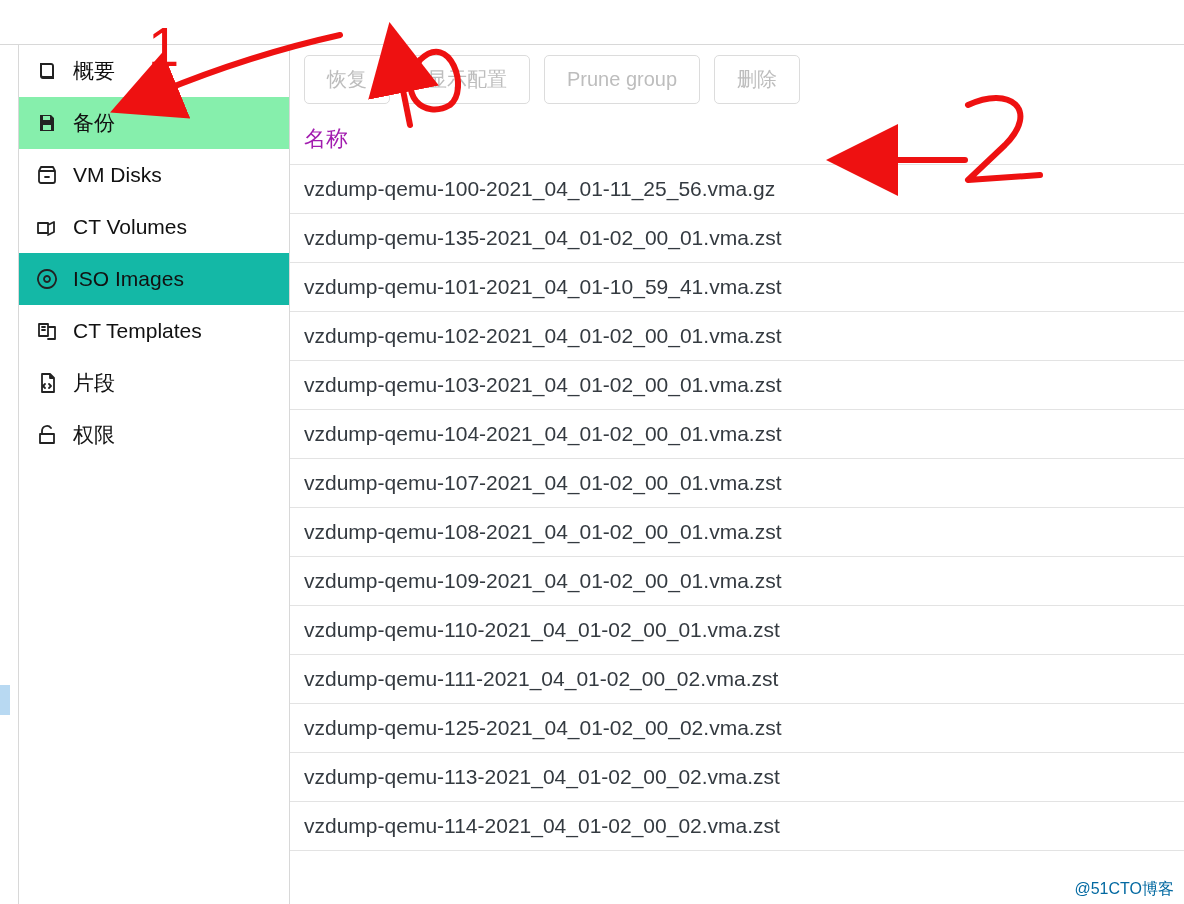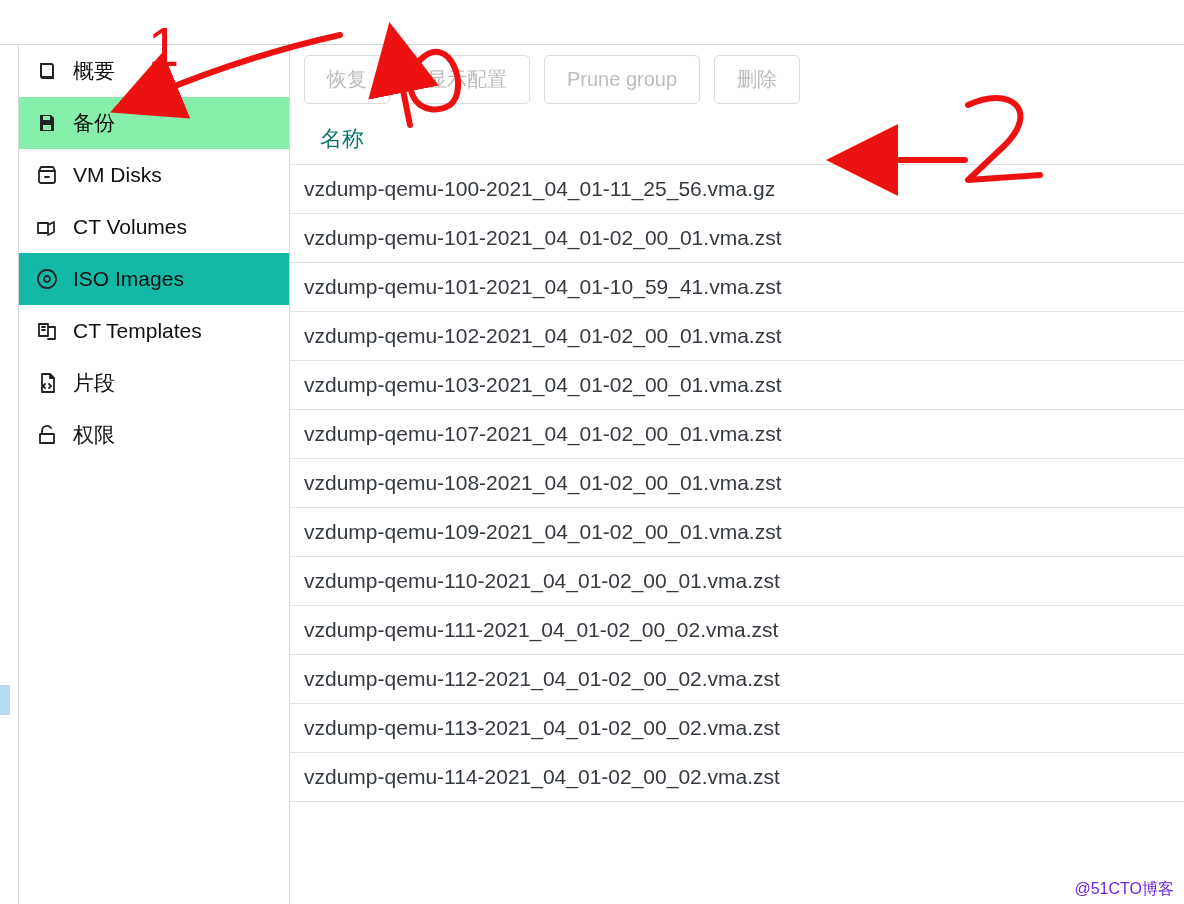--- a/index.html
+++ b/index.html
@@ -8,26 +8,26 @@
   .gutter { width: 18px; background: #fff; }
   .gutter-inner { margin-top: 640px; height: 30px; width: 10px; background:#b8d9f2;}
   .sidebar { width: 272px; border-left:1px solid #d8d8d8; border-right:1px solid #d8d8d8; background:#fff; }
   .side-item { display:flex; align-items:center; gap:14px; height:52px; padding:0 16px; cursor:pointer; color:#111;}
   .side-item.selected { background:#86efac; }
   .side-item.hover-row { background:#14b8a6; }
   .side-item .lbl { font-size:21px; }
   .main { flex:1; background:#fff; display:flex; flex-direction:column; min-width:0;}
   .toolbar { display:flex; gap:14px; padding:10px 14px 6px; flex-wrap:wrap;}
   .tb-btn { border:1px solid #dcdcdc; background:#fff; color:#bdbdbd; border-radius:5px; padding:10px 22px; font-size:20px; cursor:default;}
-  .col-header { padding:14px 30px 10px; font-size:22px; color:#0f766e; border-bottom:1px solid #e3e3e3;}
+  .col-header { padding:14px 14px 10px; font-size:22px; color:#a21caf; border-bottom:1px solid #e3e3e3;}
   .list { flex:1; overflow:auto;}
   .row { padding:12px 14px; border-bottom:1px solid #e3e3e3; font-size:21px; white-space:nowrap; overflow:hidden; text-overflow:ellipsis; cursor:pointer;}
   .row.selected-row { background:#fff; }
   svg.icon { width:24px; height:24px; flex:0 0 24px; color:#222; }
-  .watermark { position:fixed; bottom:4px; right:10px; color:#6d28d9; font-size:16px;}
+  .watermark { position:fixed; bottom:4px; right:10px; color:#0369a1; font-size:16px;}
   
   .annot { position:absolute; pointer-events:none; }
   .annot svg { overflow:visible; }
   .red { stroke:#e11; fill:none; stroke-width:6; stroke-linecap:round; stroke-linejoin:round;}
   .red-text { fill:#e11; font-size:56px; font-weight:400; font-family: sans-serif;}
 </style>
 </head>
 <body>
 
 <div class="outer">
@@ -89,30 +89,31 @@
   <div class="main">
     <div class="toolbar">
       <button class="tb-btn">恢复</button>
       <button class="tb-btn">显示配置</button>
       <button class="tb-btn">Prune group</button>
       <button class="tb-btn">删除</button>
     </div>
     <div class="col-header">名称</div>
     <div class="list" id="rows">
         <div class="row selected-row">vzdump-qemu-100-2021_04_01-11_25_56.vma.gz</div>
-        <div class="row">vzdump-qemu-101-2021_04_01-02_00_01.vma.zst</div>
+        <div class="row">vzdump-qemu-135-2021_04_01-02_00_01.vma.zst</div>
         <div class="row">vzdump-qemu-101-2021_04_01-10_59_41.vma.zst</div>
         <div class="row">vzdump-qemu-102-2021_04_01-02_00_01.vma.zst</div>
         <div class="row">vzdump-qemu-103-2021_04_01-02_00_01.vma.zst</div>
+        <div class="row">vzdump-qemu-104-2021_04_01-02_00_01.vma.zst</div>
         <div class="row">vzdump-qemu-107-2021_04_01-02_00_01.vma.zst</div>
         <div class="row">vzdump-qemu-108-2021_04_01-02_00_01.vma.zst</div>
         <div class="row">vzdump-qemu-109-2021_04_01-02_00_01.vma.zst</div>
         <div class="row">vzdump-qemu-110-2021_04_01-02_00_01.vma.zst</div>
         <div class="row">vzdump-qemu-111-2021_04_01-02_00_02.vma.zst</div>
-        <div class="row">vzdump-qemu-112-2021_04_01-02_00_02.vma.zst</div>
+        <div class="row">vzdump-qemu-125-2021_04_01-02_00_02.vma.zst</div>
         <div class="row">vzdump-qemu-113-2021_04_01-02_00_02.vma.zst</div>
         <div class="row">vzdump-qemu-114-2021_04_01-02_00_02.vma.zst</div>
       </div>
   </div>
 </div>
 
 <div class="watermark">@51CTO博客</div>
 
 <div class="annot" style="left:0;top:0;width:1184px;height:904px;">
 <svg width="1184" height="904">

